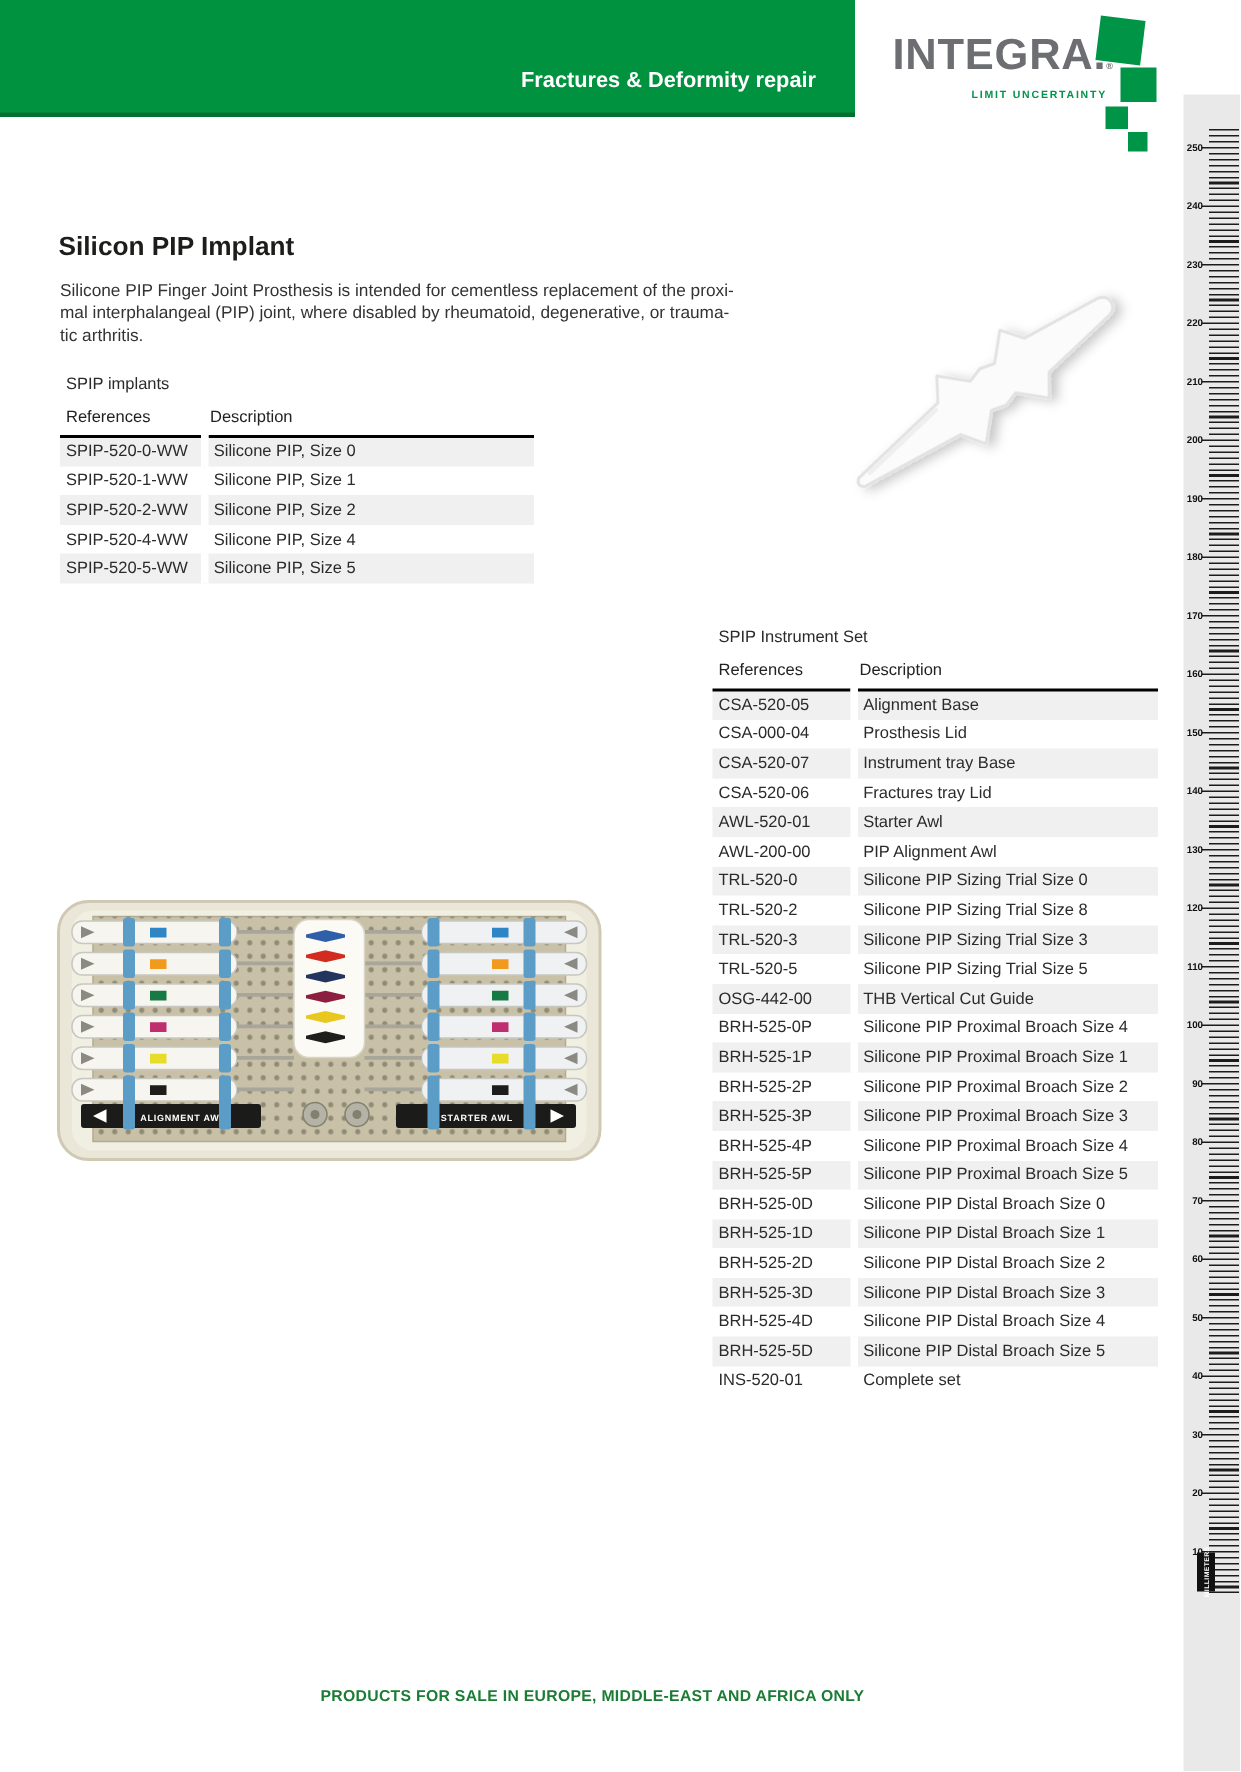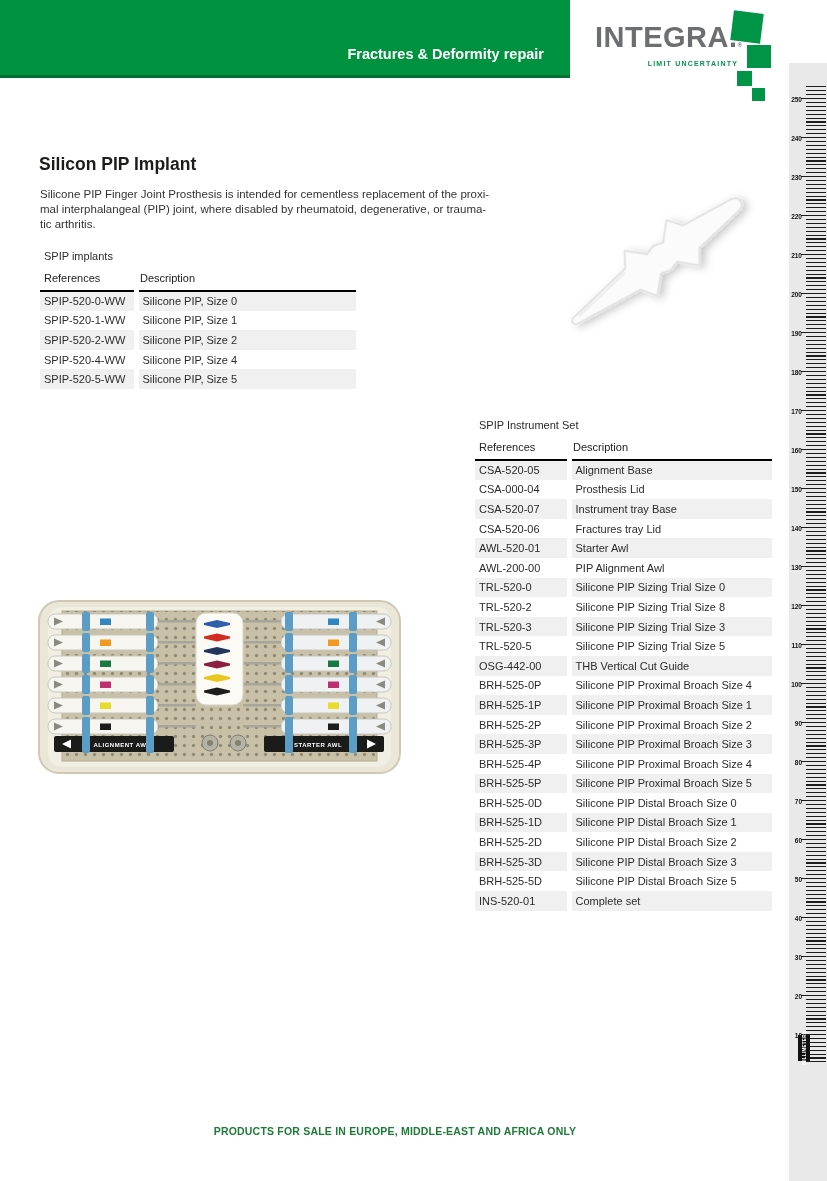--- a/index.html
+++ b/index.html
@@ -247,20 +247,24 @@
             <td class="ref">BRH-525-1D</td>
             <td class="desc">Silicone PIP Distal Broach Size 1</td>
           </tr>
           <tr>
             <td class="ref">BRH-525-2D</td>
             <td class="desc">Silicone PIP Distal Broach Size 2</td>
           </tr>
           <tr>
             <td class="ref">BRH-525-3D</td>
             <td class="desc">Silicone PIP Distal Broach Size 3</td>
+          </tr>
+          <tr>
+            <td class="ref">BRH-525-4D</td>
+            <td class="desc">Silicone PIP Distal Broach Size 4</td>
           </tr>
           <tr>
             <td class="ref">BRH-525-5D</td>
             <td class="desc">Silicone PIP Distal Broach Size 5</td>
           </tr>
           <tr>
             <td class="ref">INS-520-01</td>
             <td class="desc">Complete set</td>
           </tr>
         </tbody>

